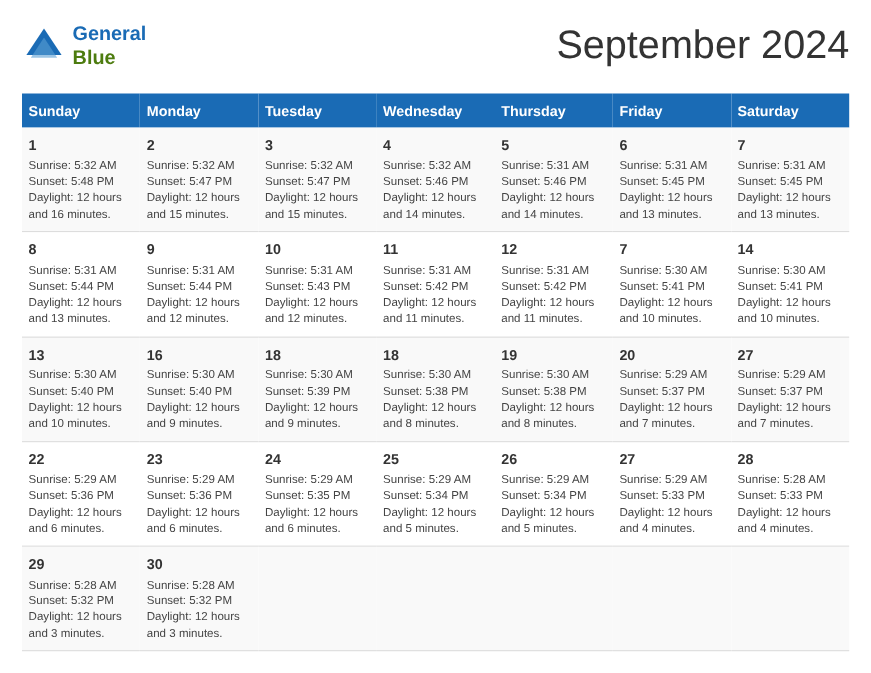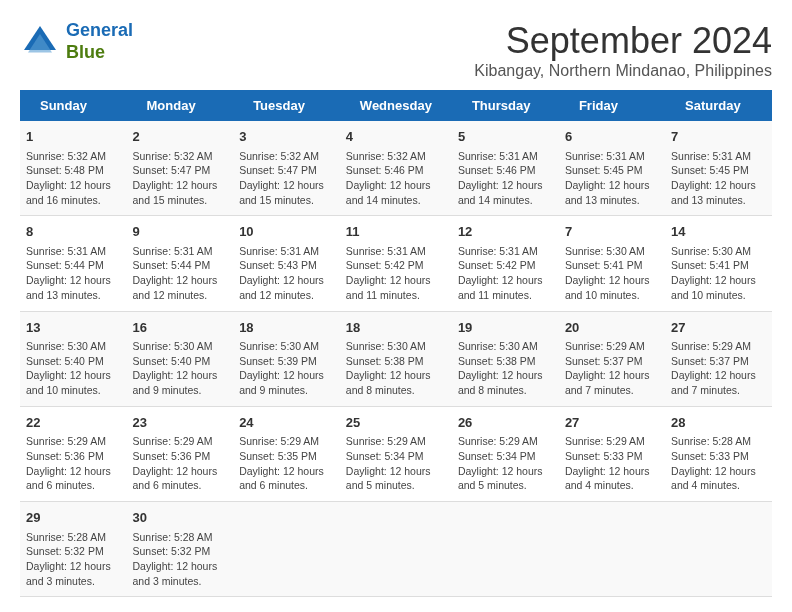--- a/index.html
+++ b/index.html
@@ -7,21 +7,21 @@
       font-family: Arial, sans-serif;
       background: #fff;
       width: 792px;
       min-height: 612px;
       padding: 20px;
     }
     .header {
       display: flex;
       justify-content: space-between;
       align-items: flex-start;
-      margin-bottom: 10px;
+      margin-bottom: 22px;
     }
     .logo {
       display: flex;
       align-items: center;
       gap: 6px;
     }
     .logo-text {
       font-size: 18px;
       font-weight: bold;
       color: #333;
@@ -49,21 +49,21 @@
     table {
       width: 100%;
       border-collapse: collapse;
       font-size: 11px;
     }
     thead tr {
       background: #1a6bb5;
       color: #fff;
     }
     thead th {
-      padding: 8px 20px;
+      padding: 8px 6px;
       text-align: left;
       font-size: 13px;
       font-weight: bold;
     }
     tbody tr {
       border-bottom: 1px solid #ddd;
     }
     tbody tr:nth-child(odd) {
       background: #f9f9f9;
     }
@@ -98,21 +98,20 @@
       <polygon points="25,5 45,35 5,35" fill="#1a6bb5"></polygon>
       <polygon points="25,15 40,38 10,38" fill="#5a9fd4" opacity="0.6"></polygon>
     </svg>
     <div class="logo-text">
       <span>General</span><br>
       <span style="color:#4d7c0f;">Blue</span>
     </div>
   </div>
   <div class="title-block">
     <div class="month-title">September 2024</div>
-    <div class="location">Kibangay, Northern Mindanao, Philippines</div>
   </div>
 </div>
 
 <table>
   <thead>
     <tr>
       <th>Sunday</th>
       <th>Monday</th>
       <th>Tuesday</th>
       <th>Wednesday</th>

